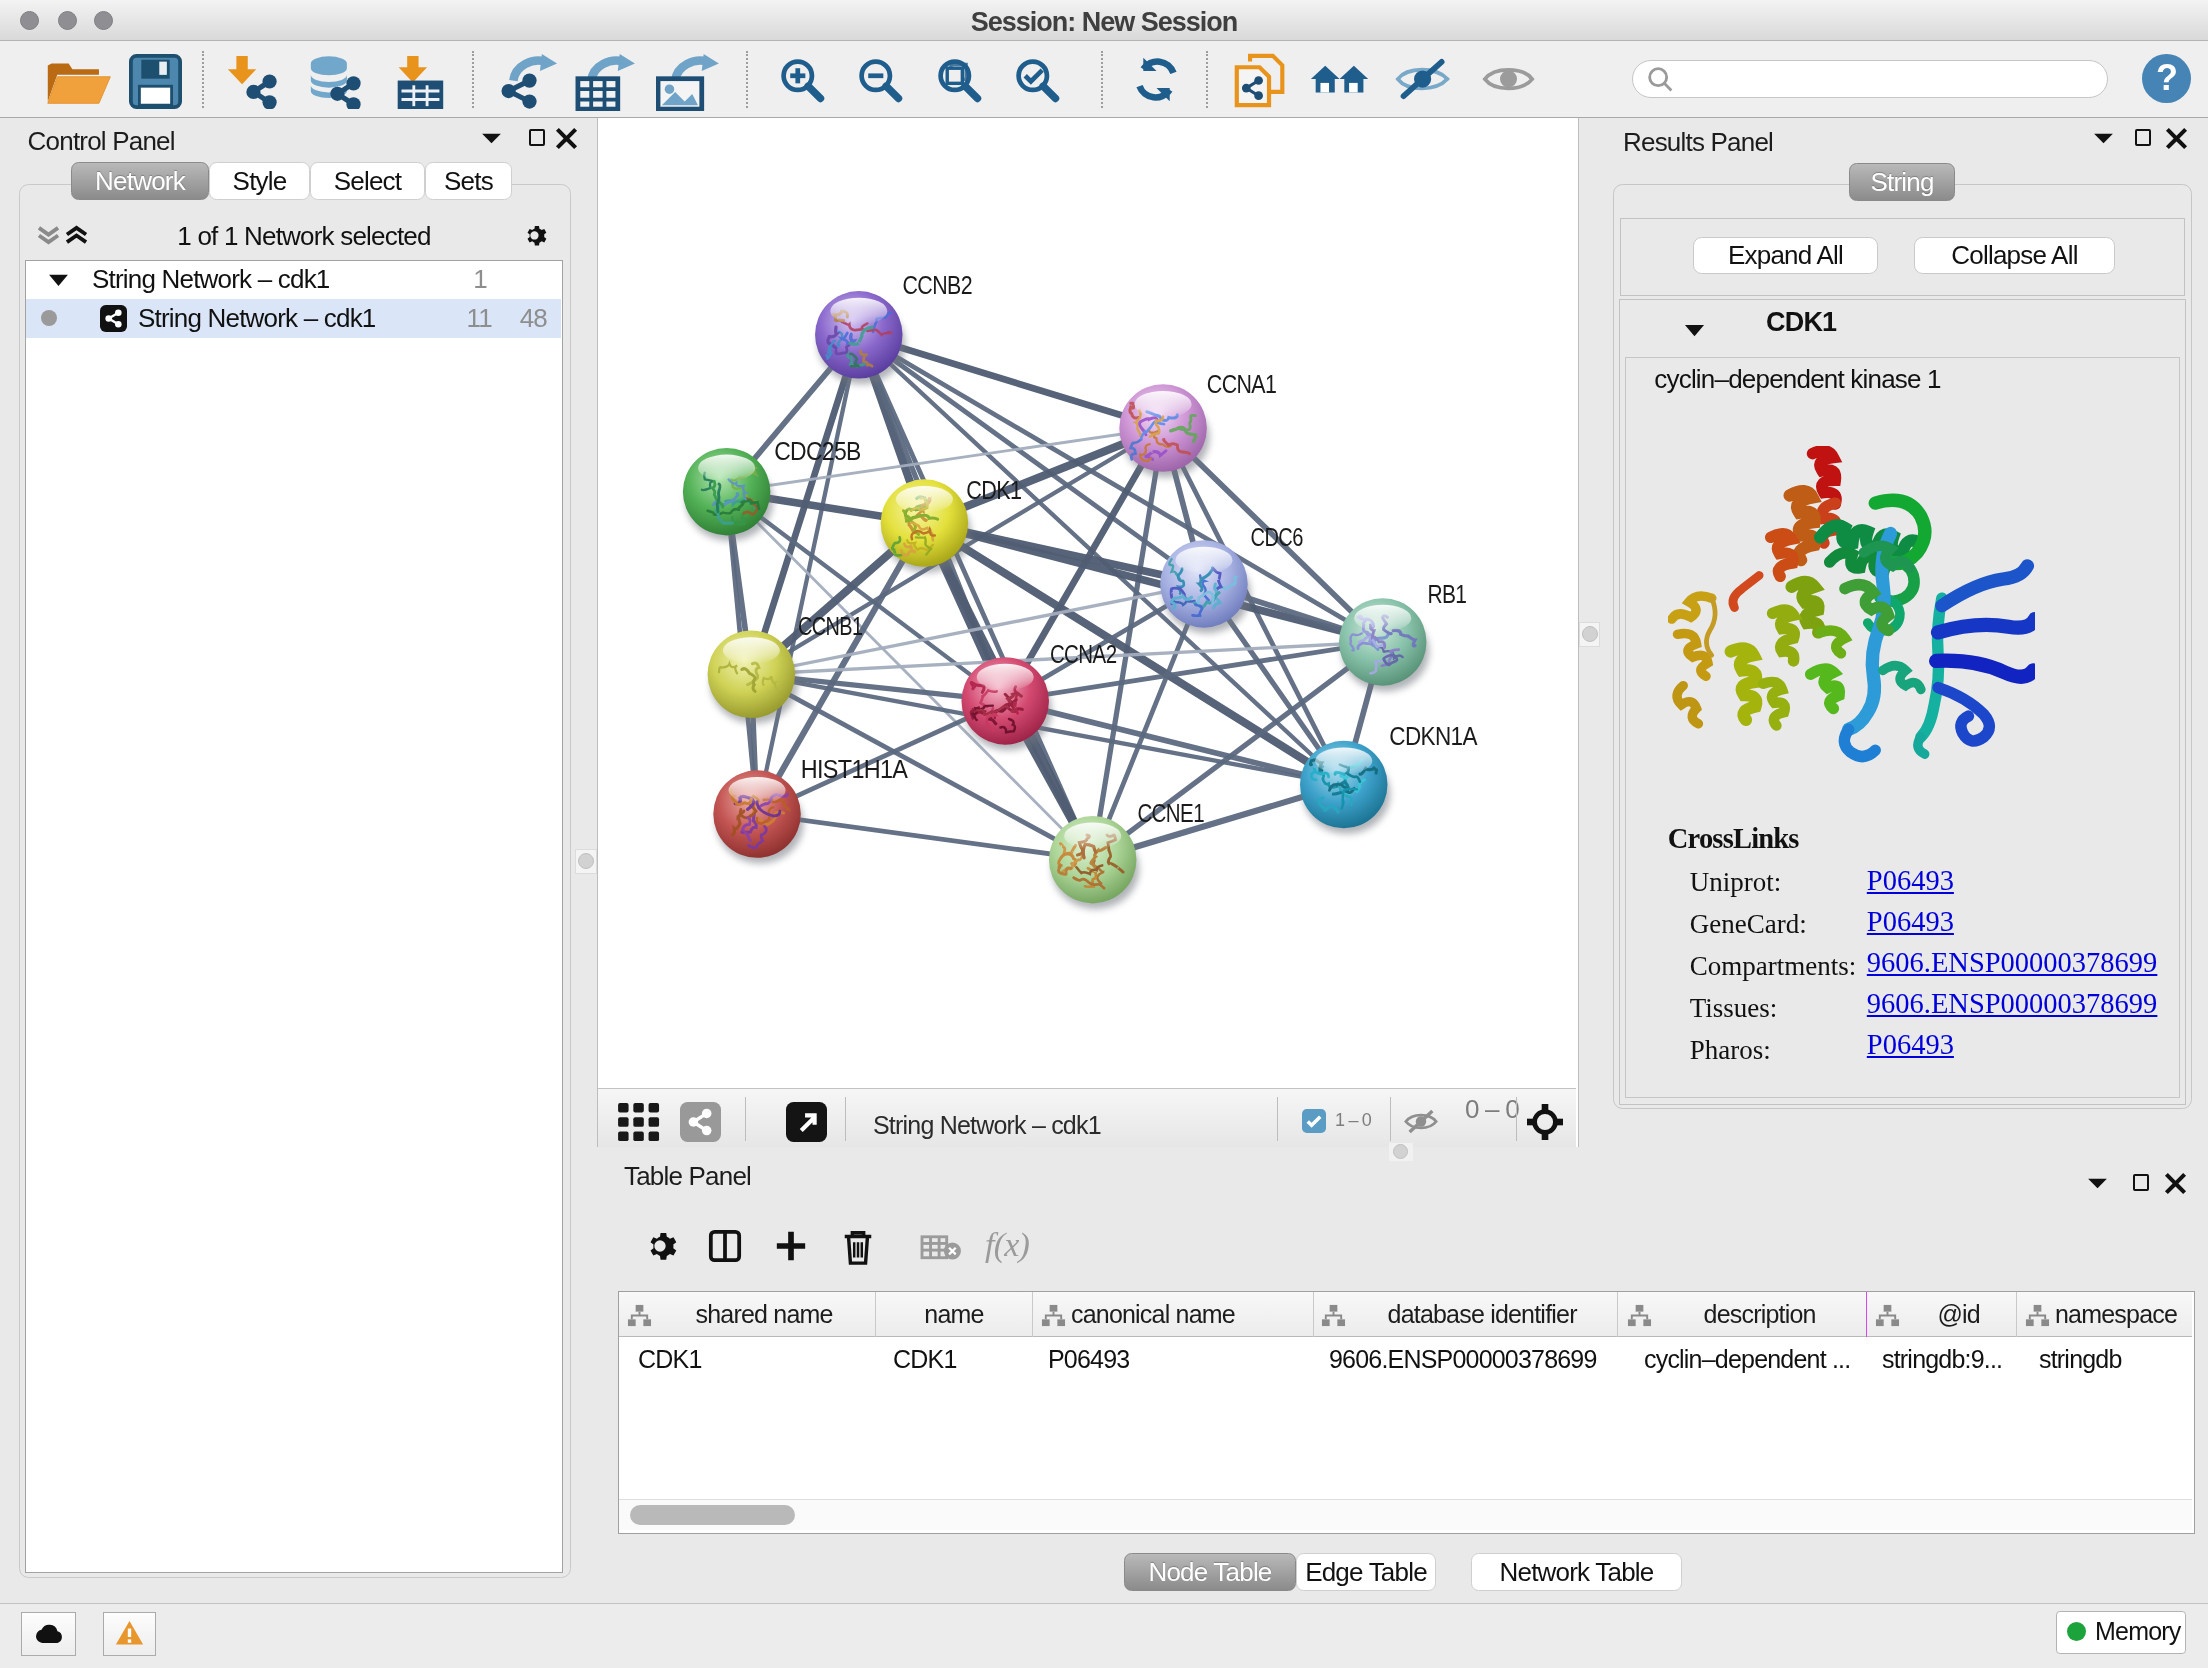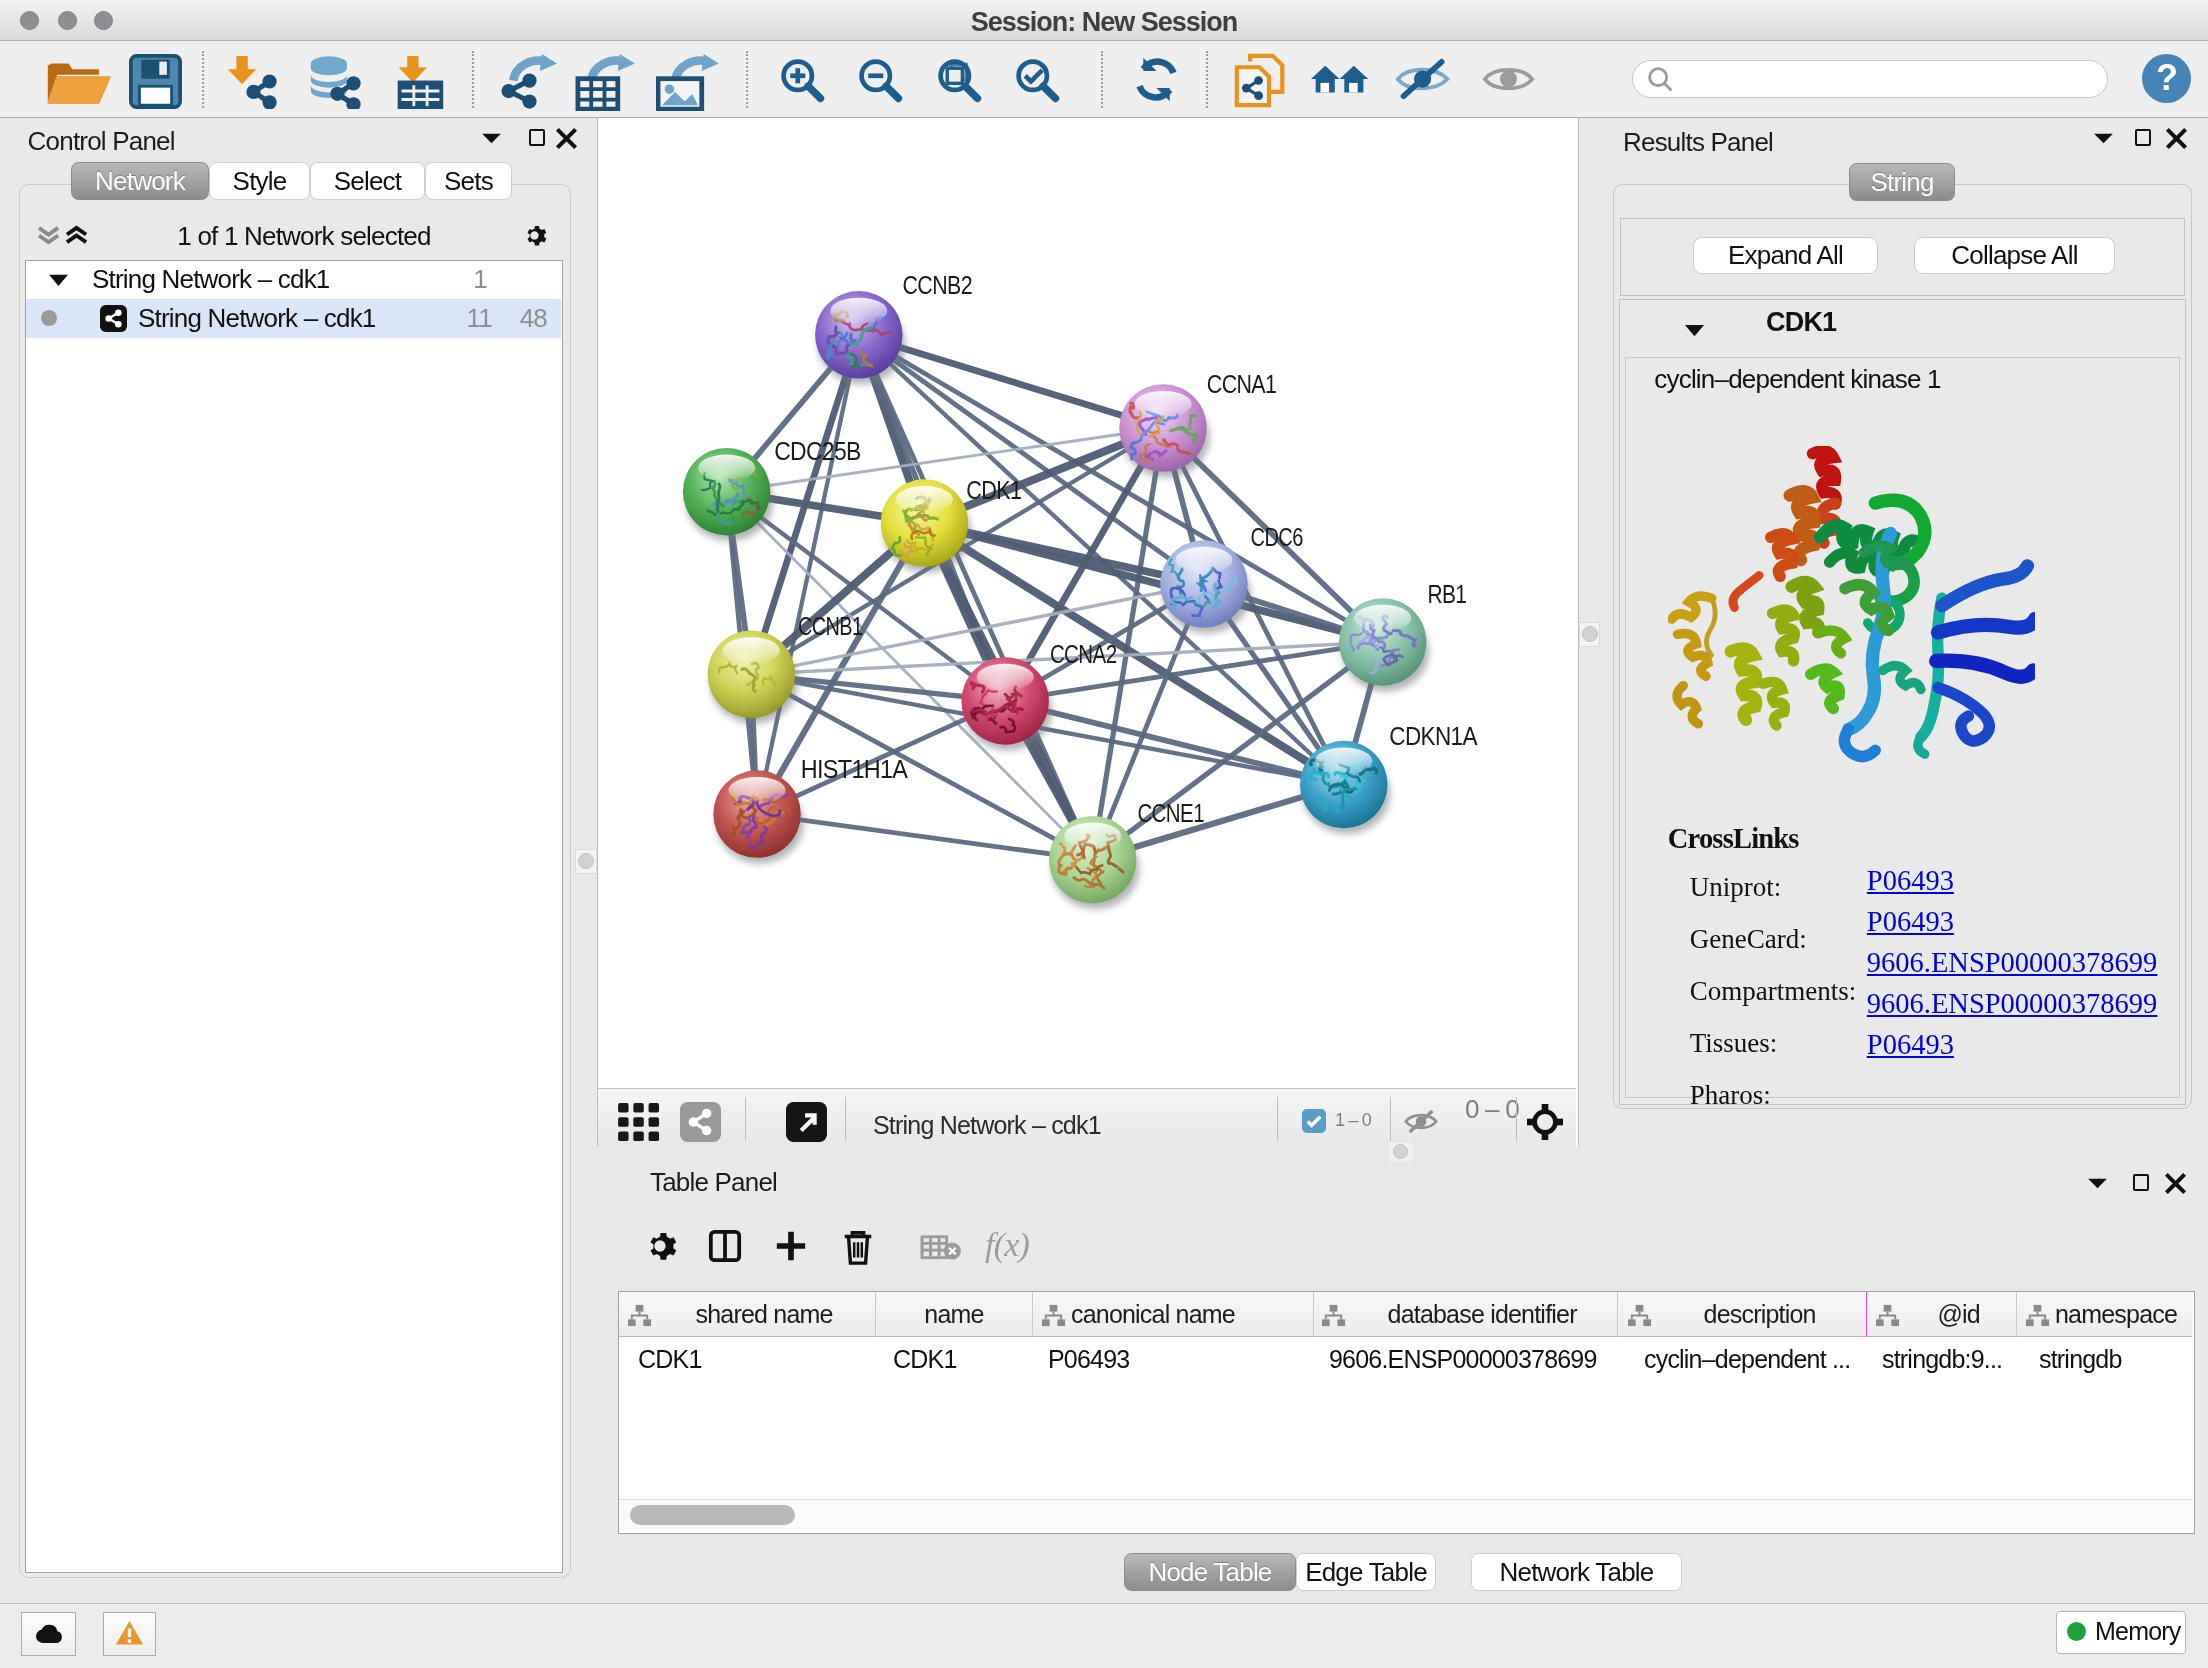--- a/index.html
+++ b/index.html
@@ -740,36 +740,36 @@
           <path d="M284 196 q40 -12 74 -6 q22 4 28 -8" stroke="#1637c6" stroke-width="15" fill="none" stroke-linecap="round"></path>
           <path d="M282 226 q42 -2 72 12 q22 10 30 -2" stroke="#1123c0" stroke-width="15" fill="none" stroke-linecap="round"></path>
           <path d="M284 254 q30 10 48 28 q12 14 0 24 q-14 10 -22 -4 q-6 -12 6 -18" stroke="#1d47cb" stroke-width="12" fill="none" stroke-linecap="round"></path>
           <path d="M186 150 q20 -10 30 4 q-16 10 -2 18 q14 -8 18 6 q-14 10 0 16" stroke="#3f9e35" stroke-width="12" fill="none" stroke-linecap="round"></path>
           <path d="M206 112 q16 -12 28 -4 q-12 12 2 18 q12 -10 18 2" stroke="#1e9550" stroke-width="11" fill="none" stroke-linecap="round"></path>
           <path d="M160 196 q18 -6 26 6 q-16 8 -4 16" stroke="#6cae16" stroke-width="11" fill="none" stroke-linecap="round"></path>
           <path d="M226 236 q14 -10 24 0 q-12 10 0 16 q12 -8 16 4" stroke="#18a47c" stroke-width="10" fill="none" stroke-linecap="round"></path>
         </svg>
 
       <div class="abs" style="left:42px;top:465px;font-family:'Liberation Serif',serif;font-size:28.5px;font-weight:bold;color:#111;">CrossLinks</div>
-      <div class="abs" style="left:64px;top:503px;font-family:'Liberation Serif',serif;font-size:27px;letter-spacing:0;color:#111;line-height:52px;">
+      <div class="abs" style="left:64px;top:503px;font-family:'Liberation Serif',serif;font-size:27px;letter-spacing:0;color:#111;line-height:42px;">
         Uniprot:<br>GeneCard:<br>Compartments:<br>Tissues:<br>Pharos:
       </div>
       <div class="abs" style="left:241px;top:502px;font-family:'Liberation Serif',serif;font-size:28.5px;letter-spacing:0;line-height:41px;">
         <a class="lnk">P06493</a><br><a class="lnk">P06493</a><br><a class="lnk">9606.ENSP00000378699</a><br><a class="lnk">9606.ENSP00000378699</a><br><a class="lnk">P06493</a>
       </div>
     </div>
   </div>
 
   <div class="abs" style="left:0px;top:504px;width:21px;height:25px;background:#f4f4f4;border:1px solid #dcdcdc;">
     <div class="abs" style="left:1.9px;top:2.9px;width:16px;height:16px;border-radius:50%;background:#d2d2d2;border:1px solid #c0c0c0;"></div>
   </div>
 </div>
 
 <div id="tpanel">
-  <div class="phead" style="position:absolute;left:25px;top:6px;margin-left:26px;">Table Panel</div>
+  <div class="phead" style="position:absolute;left:25px;top:0;">Table Panel</div>
   <svg class="abs" style="left:1486px;top:14.3px;" width="25" height="15" viewBox="0 0 26 16">
       <polygon points="3,4 23,4 13,14" fill="#111"></polygon>
     </svg>
   <div class="abs" style="left:1534px;top:13.3px;width:16px;height:17px;border:2.9px solid #111;border-radius:1.9px;"></div>
   <svg class="abs" style="left:1565px;top:10.5px;" width="23" height="23" viewBox="0 0 24 24">
       <path d="M4 1 L12 9 L20 1 L23 4 L15 12 L23 20 L20 23 L12 15 L4 23 L1 20 L9 12 L1 4 Z" fill="#111"></path>
     </svg>
 
   <svg class="abs" style="left:44px;top:68px;" width="34" height="34" viewBox="0 0 24 24">
       <path fill="#111" d="M12 8a4 4 0 100 8 4 4 0 000-8zm9.4 5.6l2.1 1.6-2 3.5-2.5-1a8 8 0 01-2.2 1.3l-.4 2.7h-4l-.4-2.7a8 8 0 01-2.2-1.3l-2.5 1-2-3.5 2.1-1.6a8 8 0 010-2.6L5.3 9.3l2-3.5 2.5 1a8 8 0 012.2-1.3l.4-2.7h4l.4 2.7a8 8 0 012.2 1.3l2.5-1 2 3.5-2.1 1.6a8 8 0 010 2.6z"></path>

